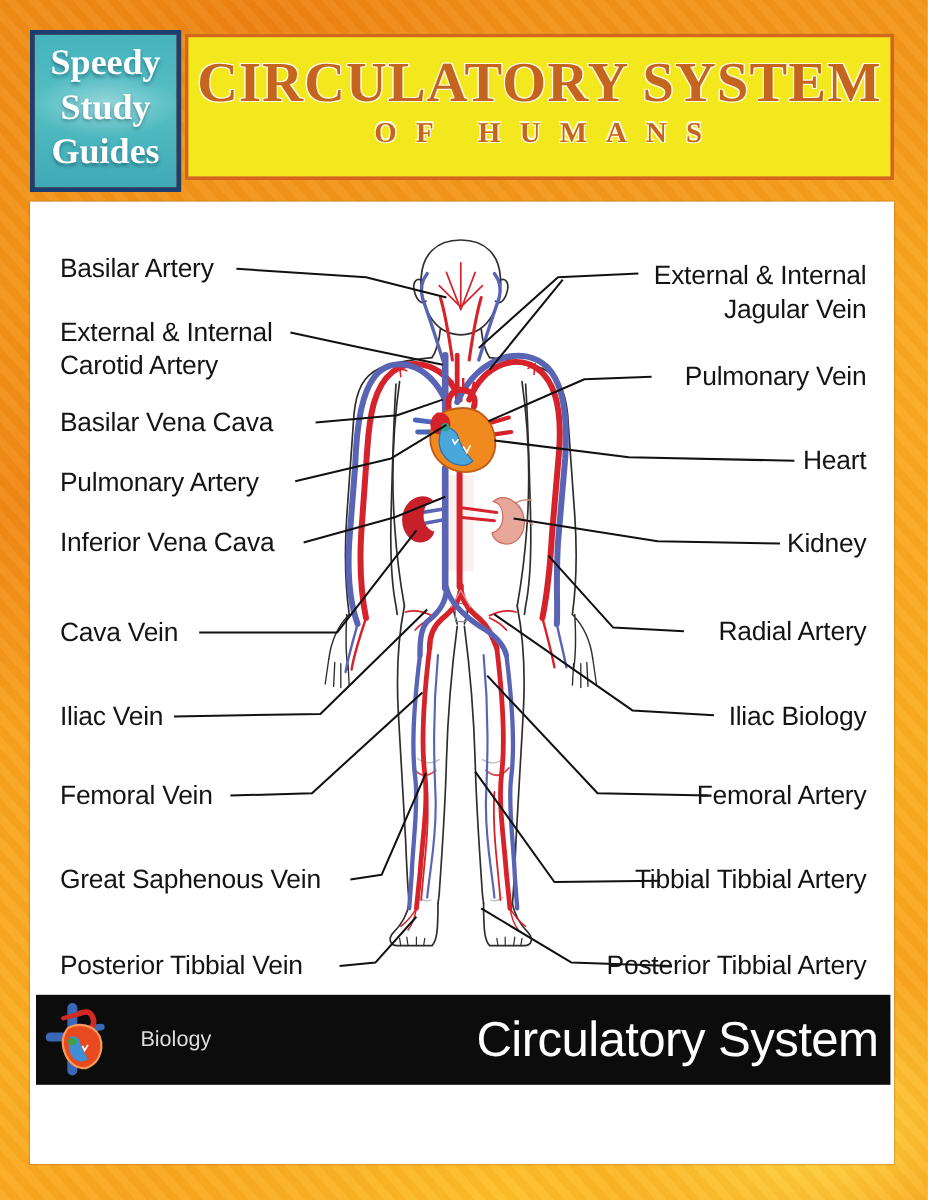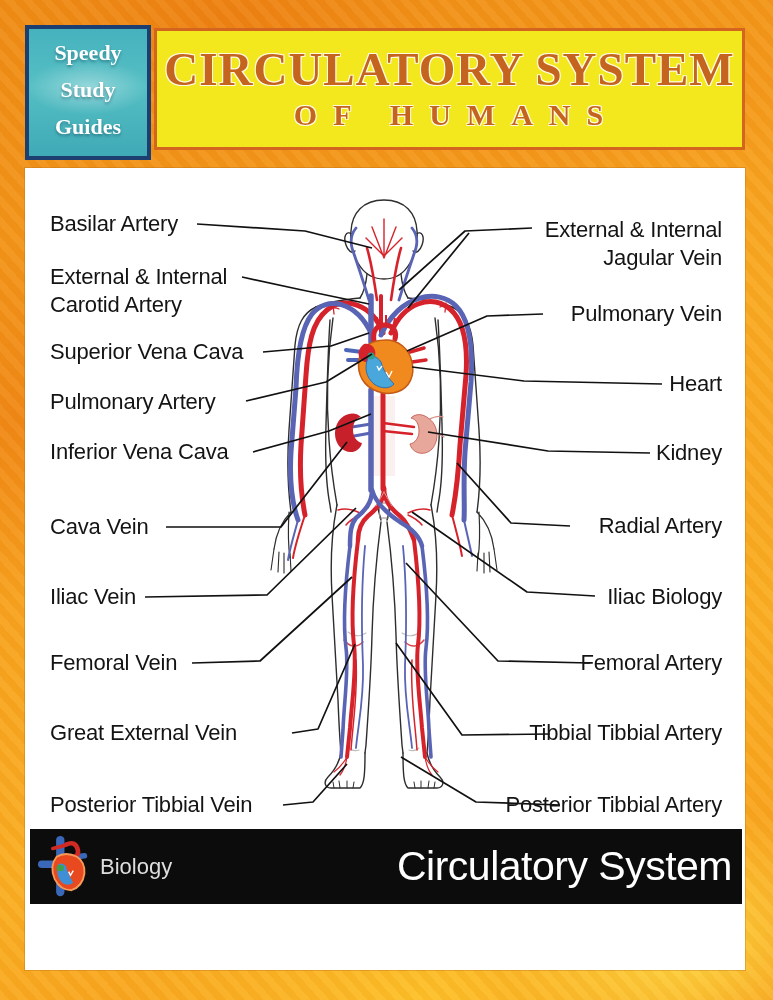--- a/index.html
+++ b/index.html
@@ -16,41 +16,41 @@
   }
   .page::after{content:"";position:absolute;inset:0;pointer-events:none;
     background:repeating-linear-gradient(48deg, rgba(255,255,255,.045) 0 7px, rgba(150,60,0,.04) 7px 14px);}
   
   .badge{position:absolute;left:25px;top:25px;width:118px;height:122px;
     border:4px solid #1D3E70;
     background:
       radial-gradient(ellipse 85px 38px at 50% 46%, rgba(255,255,255,.38), rgba(255,255,255,0) 72%),
       linear-gradient(180deg,#46B2BD 0%,#55BFC4 45%,#3FAAB6 100%);
     color:#fff;font-family:"Liberation Serif",serif;font-weight:600;
-    font-size:22px;line-height:37px;text-align:center;padding-top:5px;z-index:3;
+    font-size:30px;line-height:37px;text-align:center;padding-top:5px;z-index:3;
     text-shadow:0 2px 3px rgba(10,60,80,.45);}
   .banner{position:absolute;left:154px;top:28px;width:585px;height:116px;
     background:#F3E71E;border:3px solid #D4651E;z-index:2;text-align:center;
     font-family:"Liberation Serif",serif;color:#C4641F;}
   .banner .title{margin-top:13px;font-size:47px;font-weight:bold;letter-spacing:1px;line-height:50px;
     text-shadow:-1px -1px 0 #fffbe0,1px -1px 0 #fffbe0,-1px 1px 0 #fffbe0,1px 1px 0 #fffbe0;}
-  .banner .subtitle{margin-top:4px;font-size:30px;font-weight:bold;letter-spacing:16px;padding-left:14px;
+  .banner .subtitle{margin-top:4px;font-size:24px;font-weight:bold;letter-spacing:16px;padding-left:14px;
     text-shadow:-1px -1px 0 #fffbe0,1px -1px 0 #fffbe0,-1px 1px 0 #fffbe0,1px 1px 0 #fffbe0;}
   
   .panel{position:absolute;left:25px;top:168px;width:720px;height:802px;background:#fff;
     box-shadow:0 0 0 1px rgba(180,110,20,.35);z-index:1;}
   .art{position:absolute;left:0;top:0;width:773px;height:1000px;z-index:2;pointer-events:none;}
   
   .lbl{position:absolute;z-index:4;font-size:22px;line-height:28px;color:#141414;
     white-space:pre-line;letter-spacing:-0.2px;}
   .lbl.right{text-align:right;}
   
   .footer{position:absolute;left:30px;top:829px;width:712px;height:75px;background:#0C0C0C;
     display:flex;align-items:center;z-index:4;}
-  .footer .cat{margin-left:10px;font-size:22px;color:#DEDEDE;}
+  .footer .cat{margin-left:27px;font-size:18px;color:#DEDEDE;}
   .footer .ftitle{margin-left:auto;margin-right:10px;font-size:41px;color:#FFFFFF;letter-spacing:-0.5px;}
   .hicon{margin-left:8px;flex:0 0 auto;}
 </style>
 </head>
 <body>
 
 <div class="page">
 
   <div class="badge">
     <div>Speedy</div>
@@ -187,27 +187,27 @@
       <path d="M595,596 L527,592 L412,512"></path>
       <path d="M590,663 L498,661 L406,563"></path>
       <path d="M550,734 L462,735 L396,643"></path>
       <path d="M560,805 L476,802 L401,757"></path>
     </g>
   </svg>
 
   <div class="lbl" style="left:50px;top:210px">Basilar Artery</div>
   <div class="lbl" style="left:50px;top:263px">External &amp; Internal
 Carotid Artery</div>
-  <div class="lbl" style="left:50px;top:338px">Superior Vena Cava</div>
+  <div class="lbl" style="left:50px;top:338px">Basilar Vena Cava</div>
   <div class="lbl" style="left:50px;top:388px">Pulmonary Artery</div>
   <div class="lbl" style="left:50px;top:438px">Inferior Vena Cava</div>
   <div class="lbl" style="left:50px;top:513px">Cava Vein</div>
   <div class="lbl" style="left:50px;top:583px">Iliac Vein</div>
   <div class="lbl" style="left:50px;top:649px">Femoral Vein</div>
-  <div class="lbl" style="left:50px;top:719px">Great External Vein</div>
+  <div class="lbl" style="left:50px;top:719px">Great Saphenous Vein</div>
   <div class="lbl" style="left:50px;top:791px">Posterior Tibbial Vein</div>
 
   <div class="lbl right" style="right:51px;top:216px">External &amp; Internal
 Jagular Vein</div>
   <div class="lbl right" style="right:51px;top:300px">Pulmonary Vein</div>
   <div class="lbl right" style="right:51px;top:370px">Heart</div>
   <div class="lbl right" style="right:51px;top:439px">Kidney</div>
   <div class="lbl right" style="right:51px;top:512px">Radial Artery</div>
   <div class="lbl right" style="right:51px;top:583px">Iliac Biology</div>
   <div class="lbl right" style="right:51px;top:649px">Femoral Artery</div>

